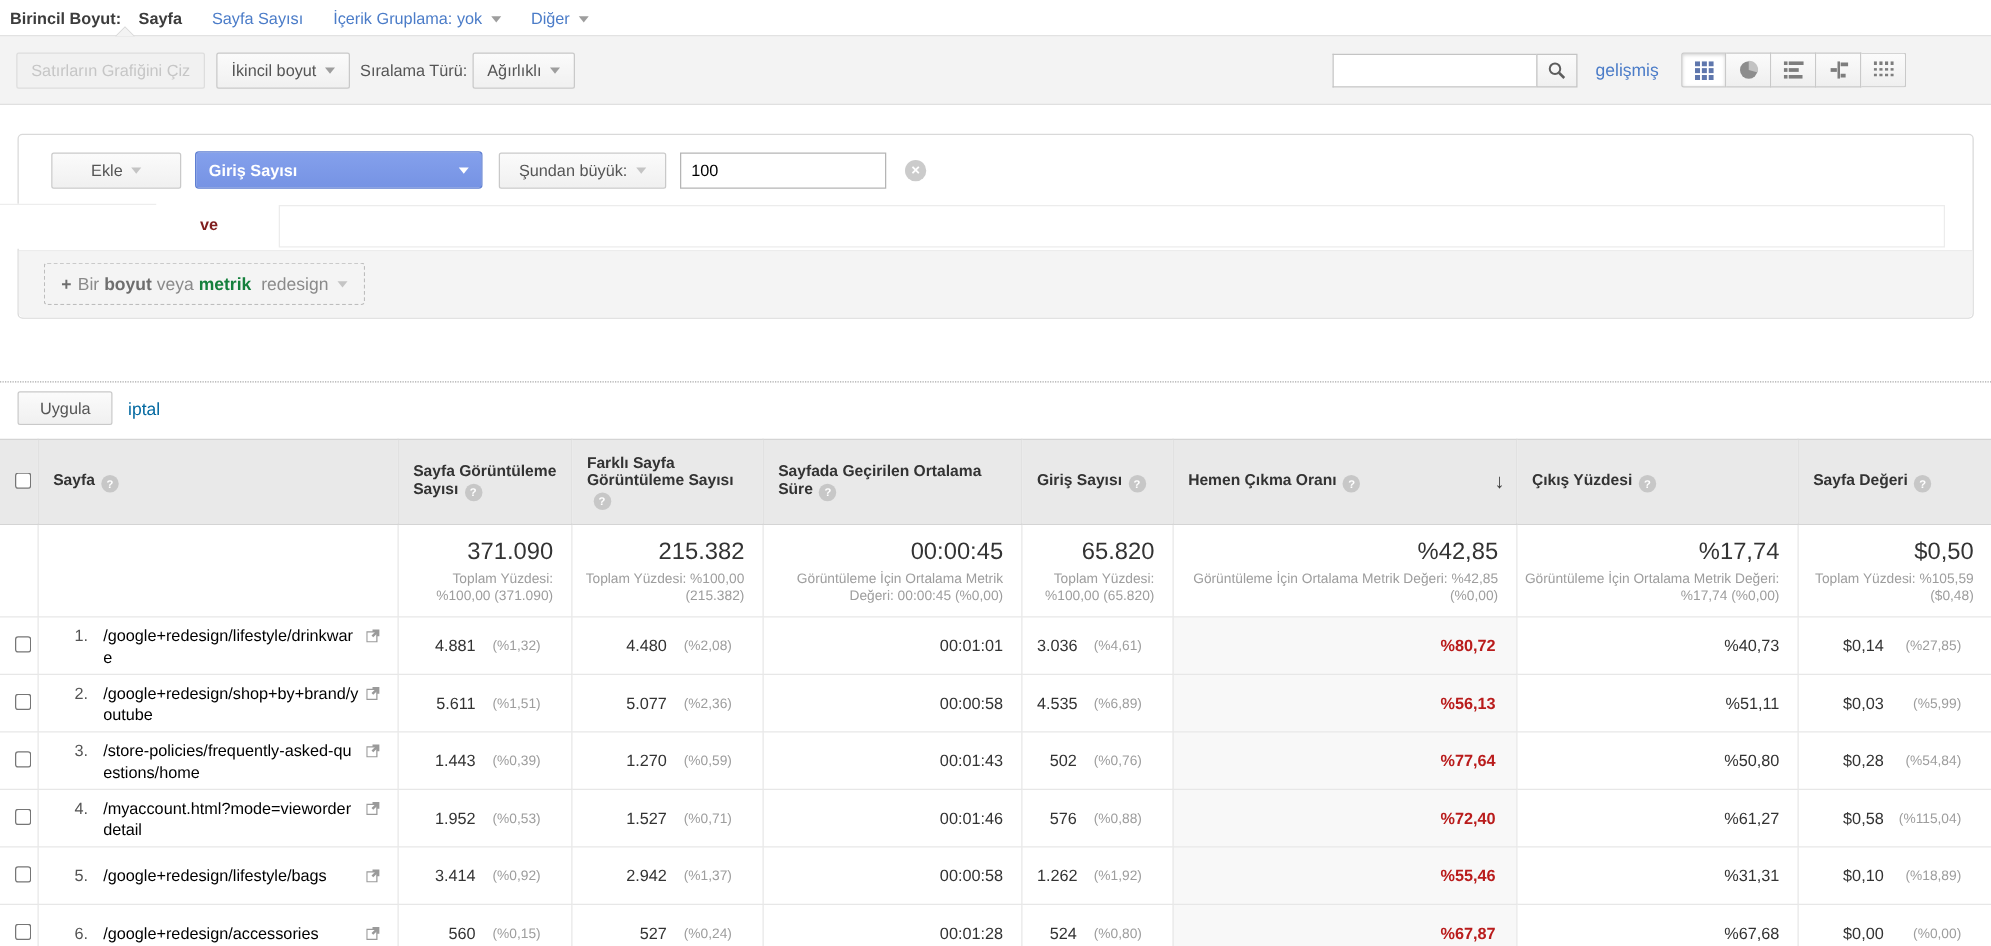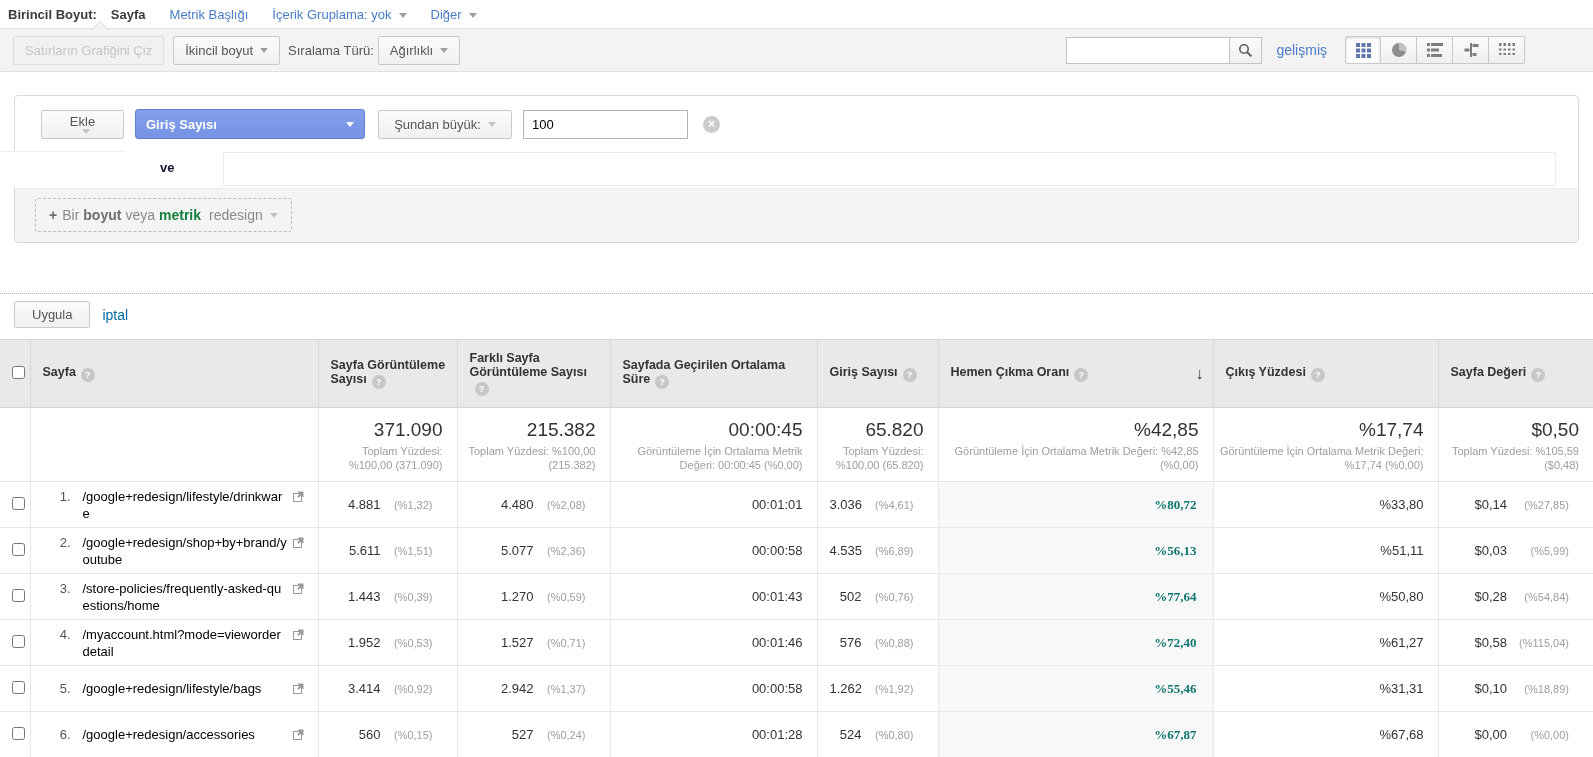--- a/index.html
+++ b/index.html
@@ -9,21 +9,21 @@
   
   .dimbar { display: flex; align-items: center; height: 28px; padding-left: 8px; background: #fff; }
   .dimbar .lbl { font-weight: bold; color: #3c3c3c; margin-right: 14px; }
   .dimbar .tab { margin-right: 24px; color: #4b7cc8; cursor: pointer; text-decoration: none; }
   .dimbar .tab.active { color: #3c3c3c; font-weight: bold; }
   .caret { display: inline-block; width: 0; height: 0; border-left: 4px solid transparent; border-right: 4px solid transparent; border-top: 5px solid #9e9e9e; margin-left: 7px; vertical-align: middle; }
   .caret.white { border-top-color: #fff; }
   .caret.light { border-top-color: #c4c4c4; }
 
   
-  .toolbar { position: relative; display: flex; align-items: center; height: 44px; background: #f3f3f3; border-top: 1px solid #e2e2e2; border-bottom: 1px solid #e0e0e0; padding: 0 68px 0 13px; }
+  .toolbar { position: relative; display: flex; align-items: center; height: 56px; background: #f3f3f3; border-top: 1px solid #e2e2e2; border-bottom: 1px solid #e0e0e0; padding: 0 68px 0 13px; }
   .notch-b { position: absolute; top: -8px; left: 92px; width: 0; height: 0; border-left: 8px solid transparent; border-right: 8px solid transparent; border-bottom: 8px solid #d8d8d8; }
   .notch-f { position: absolute; top: -7px; left: 93px; width: 0; height: 0; border-left: 7px solid transparent; border-right: 7px solid transparent; border-bottom: 7px solid #f3f3f3; }
   .btn { display: inline-flex; align-items: center; height: 29px; padding: 0 11px; background: linear-gradient(to bottom, #fbfbfb, #f0f0f0); border: 1px solid #c9c9c9; border-radius: 2px; color: #555; font-size: 13px; cursor: pointer; white-space: nowrap; }
   .btn.disabled { background: #f1f1f1; border-color: #ddd; color: #c6c6c6; }
   .toolbar .sep { margin: 0 4px 0 8px; color: #555; white-space: nowrap; }
   .toolbar .gap { margin-left: 9px; }
   .right-group { margin-left: auto; display: flex; align-items: center; }
   .search-box { display: flex; }
   .search-input { width: 163px; height: 27px; border: 1px solid #c4c4c4; border-right: none; padding: 0 7px; font-size: 13px; outline: none; }
   .search-btn { width: 33px; height: 27px; border: 1px solid #c4c4c4; background: linear-gradient(to bottom, #fbfbfb, #f0f0f0); display: flex; align-items: center; justify-content: center; cursor: pointer; }
@@ -31,28 +31,28 @@
   .viewgrp { display: flex; }
   .vbtn { width: 36px; height: 28px; border: 1px solid #c9c9c9; border-left: none; background: linear-gradient(to bottom, #fbfbfb, #efefef); display: flex; align-items: center; justify-content: center; cursor: pointer; }
   .vbtn:first-child { border-left: 1px solid #c9c9c9; border-radius: 2px 0 0 2px; }
   .vbtn:last-child { border-radius: 0 2px 2px 0; }
   .vbtn.active { background: #fff; box-shadow: inset 0 1px 3px rgba(0,0,0,.18); }
 
   
   .filterwrap { margin-top: 23px; }
   .panel { position: relative; margin: 0 14px; border: 1px solid #d9d9d9; border-radius: 4px; background: #fff; }
   .frow1 { display: flex; align-items: center; padding: 13px 12px 12px 26px; }
-  .fbtn-add { width: 83px; justify-content: center; flex-direction: column; }
+  .fbtn-add { width: 104px; justify-content: center; }
   .drop-metric { display: flex; align-items: center; justify-content: space-between; width: 230px; height: 30px; margin-left: 11px; padding: 0 10px; background: linear-gradient(to bottom, #84a0ec, #7693e4); border: 1px solid #5f7fd2; border-radius: 3px; color: #fff; font-weight: bold; cursor: pointer; }
   .drop-cond { margin-left: 13px; width: 134px; justify-content: center; }
   .finput { width: 165px; height: 29px; margin-left: 11px; border: 1px solid #b5b5b5; padding: 0 8px; font-size: 13px; outline: none; }
   .fclose { width: 17px; height: 17px; margin-left: 15px; border-radius: 50%; background: #cbcbcb; color: #fff; font-size: 12px; line-height: 17px; text-align: center; cursor: pointer; font-weight: bold; }
   .androw { position: relative; height: 37px; }
   .and-left { position: absolute; left: -15px; top: 0; width: 125px; height: 36px; background: #fff; border-top: 1px solid #ededed; }
-  .and-lbl { position: absolute; left: 145px; top: 9px; font-weight: bold; color: #0f172a; }
+  .and-lbl { position: absolute; left: 145px; top: 9px; font-weight: bold; color: #7f1d1d; }
   .and-right { position: absolute; left: 208px; right: 22px; top: 1px; height: 34px; background: #fff; border: 1px solid #ececec; }
   .graystrip { background: #f4f4f4; border-top: 1px solid #ececec; border-radius: 0 0 4px 4px; padding: 9px 0 10px 20px; }
   .dashedbtn { display: inline-flex; align-items: center; border: 1px dashed #bdbdbd; border-radius: 3px; padding: 8px 13px; color: #8a8a8a; cursor: pointer; background: transparent; font-size: 14px; }
   .dashedbtn b { color: #6e6e6e; margin: 0 4px; }
   .dashedbtn b.blue { color: #15803d; }
   .dashedbtn .plus { color: #6e6e6e; font-weight: bold; margin-right: 5px; }
   .dotline { margin-top: 50px; border-top: 1px dotted #a9a9a9; }
   .applyrow { display: flex; align-items: center; margin: 7px 0 0 14px; }
   .applybtn { height: 27px; padding: 0 17px; }
   .cancel { color: #0369a1; margin-left: 12px; cursor: pointer; font-size: 14px; }
@@ -75,31 +75,31 @@
   .pagecell { display: flex; align-items: flex-start; }
   .rownum { width: 40px; text-align: right; color: #545454; padding-top: 1px; flex-shrink: 0; }
   .pagewrap { flex: 1; display: flex; margin-left: 12px; min-width: 0; }
   .pagelink { flex: 1; color: #000000; text-decoration: none; word-break: break-all; line-height: 17px; cursor: pointer; }
   .ext-icon { flex-shrink: 0; margin: 2px 6px 0 5px; cursor: pointer; }
   .numcell { display: flex; align-items: center; justify-content: flex-end; padding-right: 12px; }
   .numcell .val { color: #333; }
   .numcell .pct { width: 52px; text-align: right; font-size: 11px; color: #9d9d9d; }
   .numcell.value .pct { width: 62px; }
   .c-time, .c-exit { text-align: right; padding-right: 14px !important; color: #333; }
-  .c-bounce { text-align: right; padding-right: 16px !important; color: #0f766e; font-weight: bold; background: #f8f8f8; font-family: Liberation Serif, serif; }
+  .c-bounce { text-align: right; padding-right: 16px !important; color: #b91c1c; font-weight: bold; background: #f8f8f8; }
 </style>
 </head>
 <body>
 
 <div class="screen">
 
   <div class="dimbar">
     <span class="lbl">Birincil Boyut:</span>
     <a class="tab active">Sayfa</a>
-    <a class="tab">Metrik Başlığı</a>
+    <a class="tab">Sayfa Sayısı</a>
     <a class="tab"><span>İçerik Gruplama: yok</span><span class="caret"></span></a>
     <a class="tab"><span>Diğer</span><span class="caret"></span></a>
   </div>
 
   <div class="toolbar">
     <span class="notch-b"></span>
       <span class="notch-f"></span>
     <button class="btn disabled">Satırların Grafiğini Çiz</button>
     <button class="btn gap">
         <span>İkincil boyut</span>
@@ -317,21 +317,21 @@
             </div>
           </td>
     <td class="c-time">00:01:01</td>
     <td>
             <div class="numcell">
               <span class="val">3.036</span>
               <span class="pct">(%4,61)</span>
             </div>
           </td>
     <td class="c-bounce">%80,72</td>
-    <td class="c-exit">%33,80</td>
+    <td class="c-exit">%40,73</td>
     <td>
             <div class="numcell value">
               <span class="val">$0,14</span>
               <span class="pct">(%27,85)</span>
             </div>
           </td>
   </tr>
         <tr>
     <td class="c-check"><input type="checkbox" style=""></td>
     <td class="c-page">

